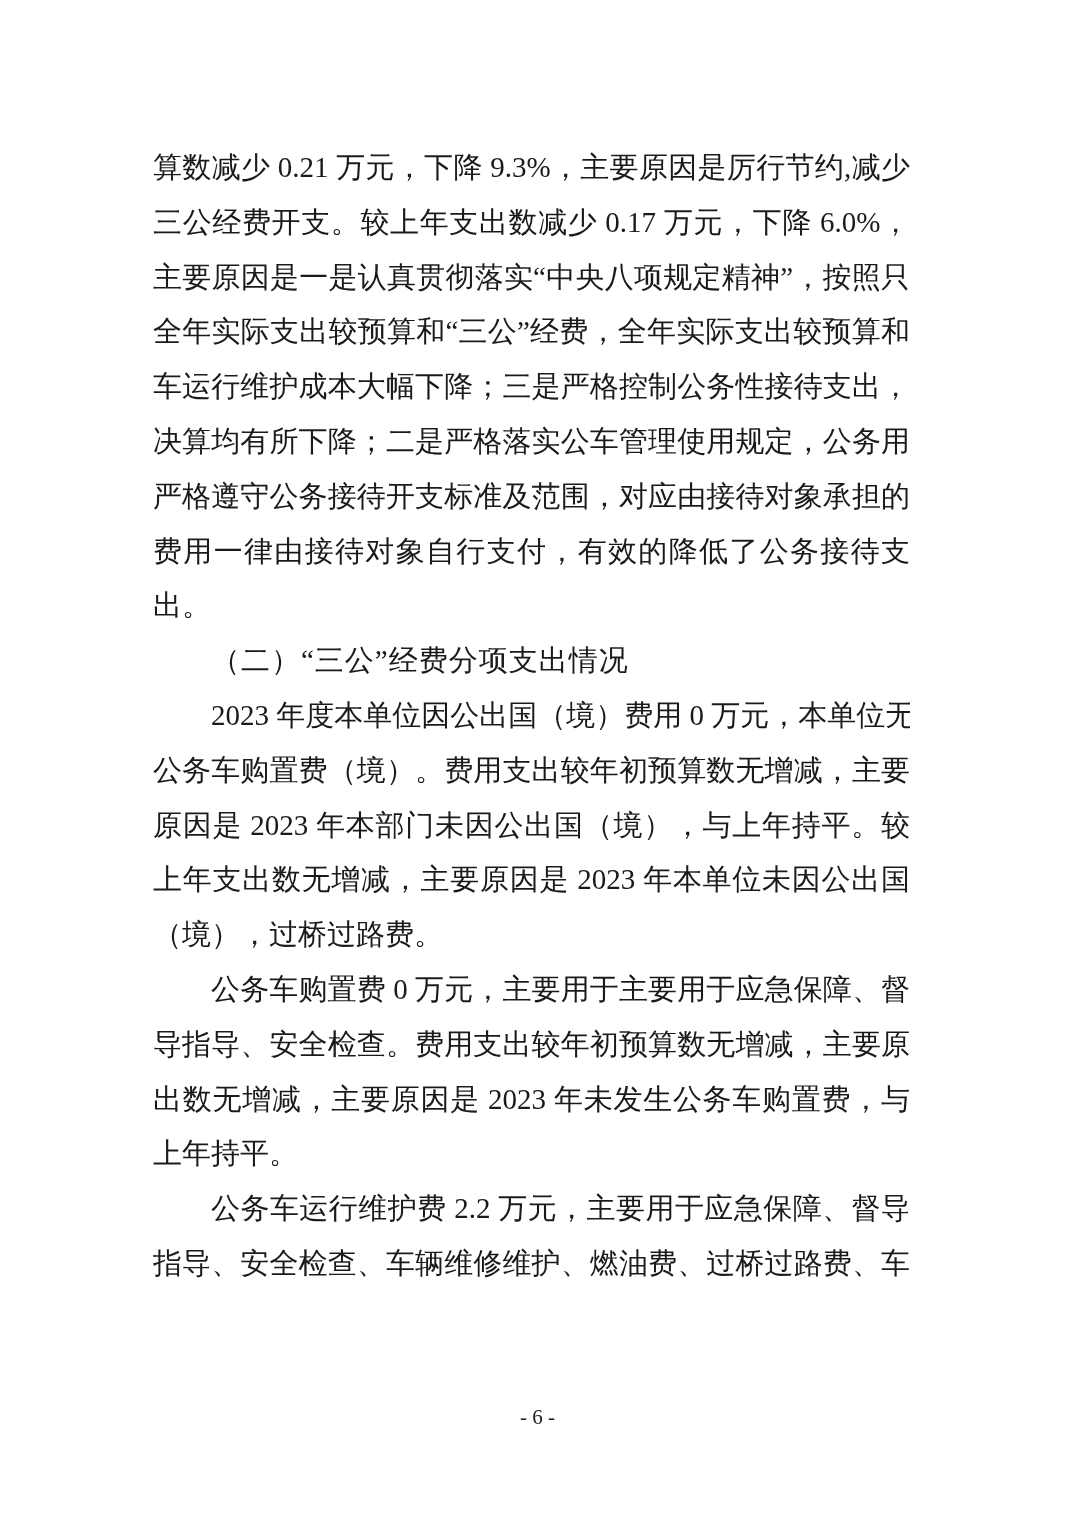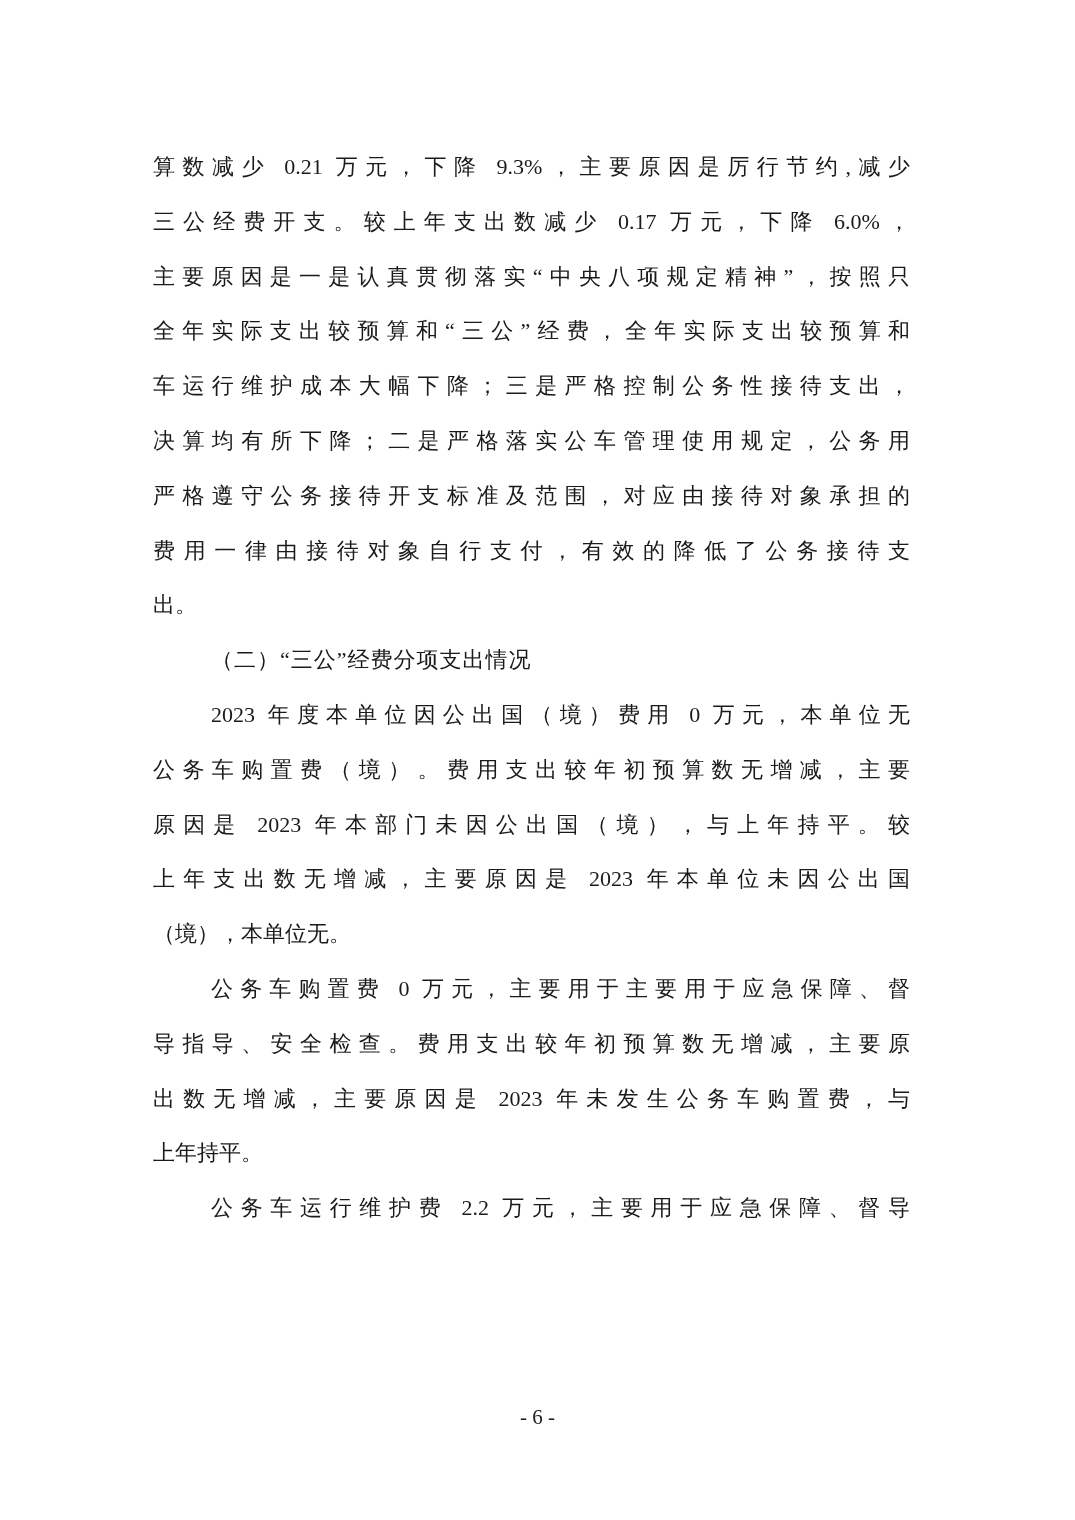--- a/index.html
+++ b/index.html
@@ -18,21 +18,21 @@
     background: #ffffff;
   }
   .content {
     position: absolute;
     left: 153px;
     top: 140px;
     width: 757px;
   }
   .para { margin: 0; padding: 0; }
   .line {
-    font-size: 22px;
+    font-size: 29px;
     height: 54.8px;
     line-height: 54.8px;
     text-align: justify;
     text-align-last: justify;
     overflow: hidden;
     white-space: nowrap;
   }
   .line.end {
     text-align-last: left;
   }
@@ -77,31 +77,32 @@
 
     <div class="para">
       <div class="line heading">（二）“三公”经费分项支出情况</div>
     </div>
 
     <div class="para">
       <div class="line indent">2023 年度本单位因公出国（境）费用 0 万元，本单位无</div>
       <div class="line">公务车购置费（境）。费用支出较年初预算数无增减，主要</div>
       <div class="line">原因是 2023 年本部门未因公出国（境），与上年持平。较</div>
       <div class="line">上年支出数无增减，主要原因是 2023 年本单位未因公出国</div>
-      <div class="line end">（境），本单位无。</div>
+      <div class="line end">（境），过桥过路费。</div>
     </div>
 
     <div class="para">
       <div class="line indent">公务车购置费 0 万元，主要用于主要用于应急保障、督</div>
       <div class="line">导指导、安全检查。费用支出较年初预算数无增减，主要原</div>
       <div class="line">出数无增减，主要原因是 2023 年未发生公务车购置费，与</div>
       <div class="line end">上年持平。</div>
     </div>
 
     <div class="para">
       <div class="line indent">公务车运行维护费 2.2 万元，主要用于应急保障、督导</div>
+      <div class="line">指导、安全检查、车辆维修维护、燃油费、过桥过路费、车</div>
     </div>
 
   </div>
 
   <div class="footer">- 6 -</div>
 
 </div>
 
 </body></html>

